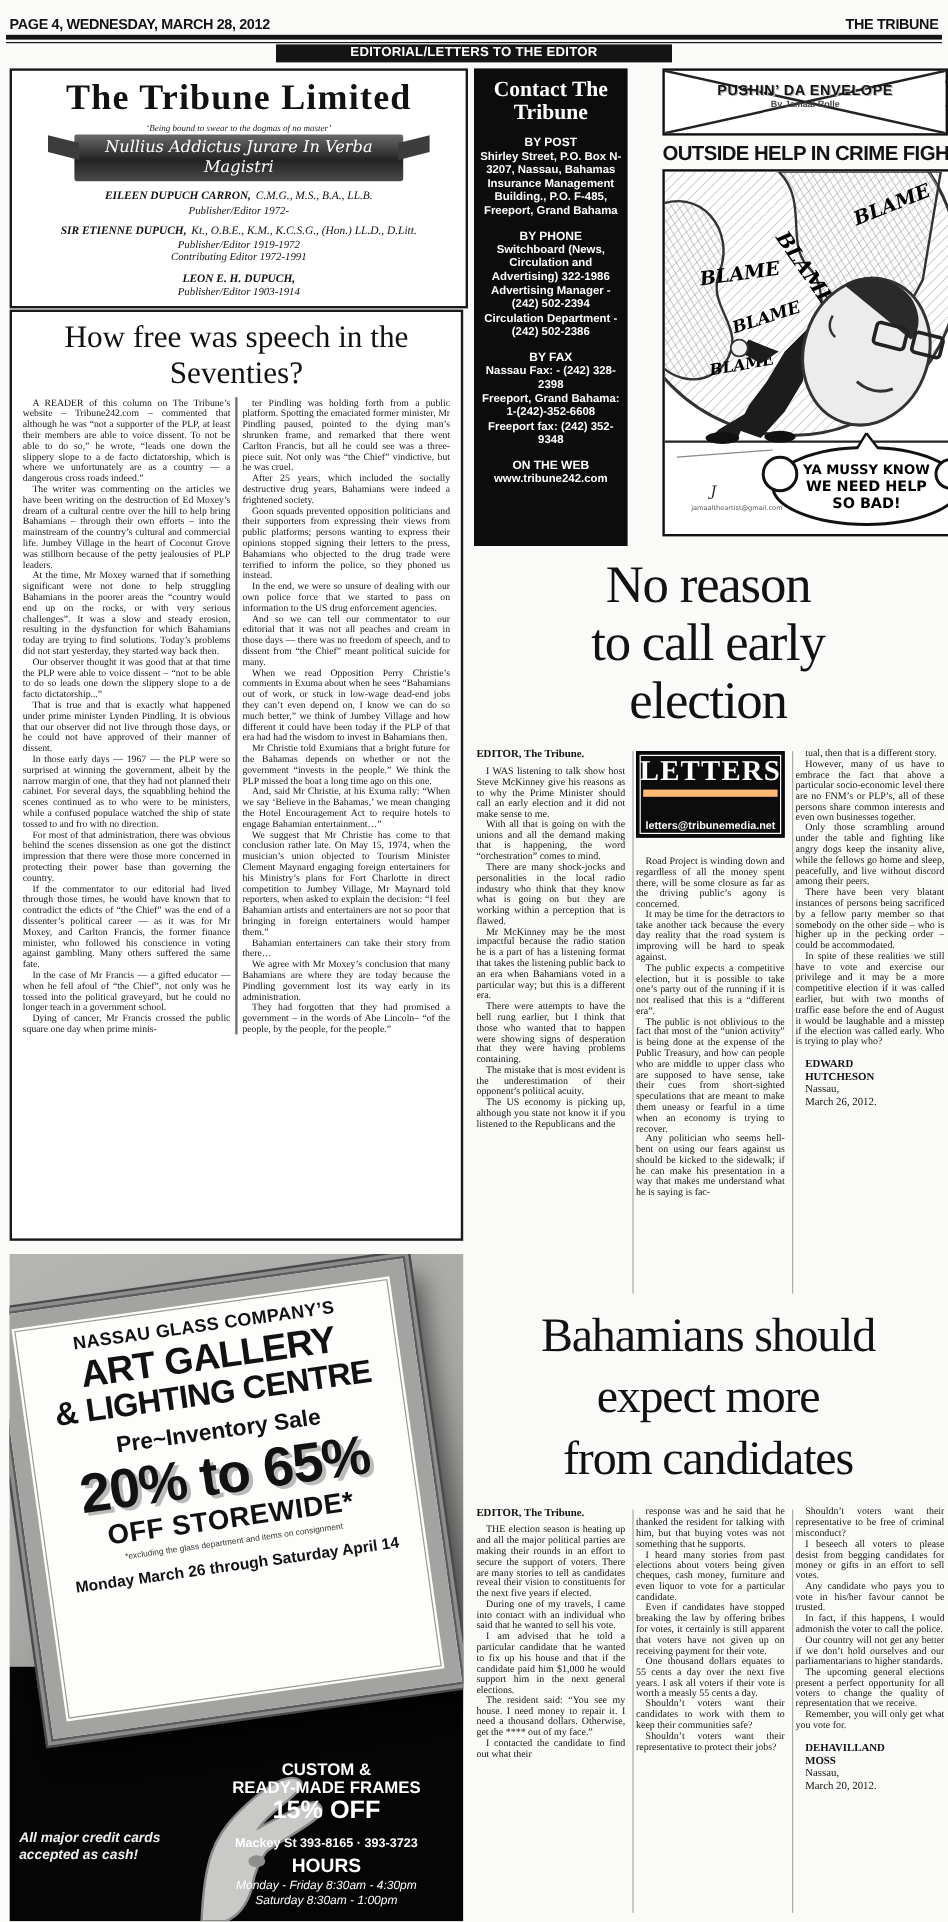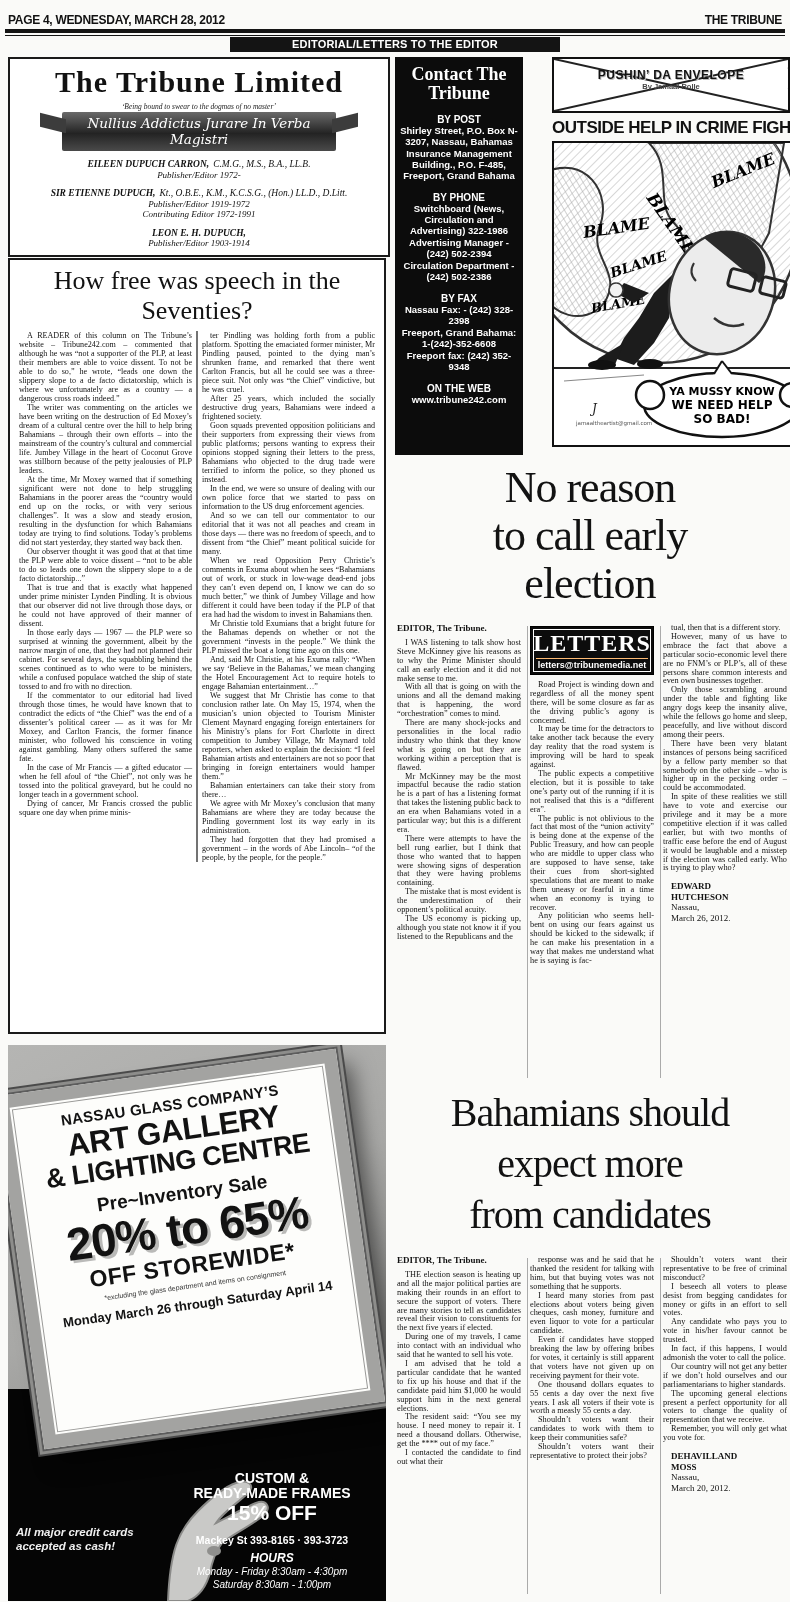--- a/index.html
+++ b/index.html
@@ -66,25 +66,25 @@
                font-size:40px;line-height:51px;font-weight:normal;letter-spacing:-1px;}
   
   .lcol{position:absolute;width:124px;text-align:justify;font-size:8.3px;line-height:8.9px;overflow:hidden;}
   .l1c{top:624px;height:456px;}
   .l2c{top:1256px;height:340px;}
   .colx1{left:397px;} .colx2{left:530px;} .colx3{left:663px;}
   .vrule{position:absolute;width:1px;background:#aaa;}
   .editor-line{font-weight:bold;font-size:9px;margin:0 0 6px;text-indent:0;}
   .sig{margin-top:8px;padding-left:8px;font-size:9px;line-height:10.5px;text-align:left;}
   .sig-name{font-weight:bold;}
-  .letters-logo{background:#0c0c0c;color:#fff;text-align:center;padding:3px 2px 4px;margin:2px 0 6px;
+  .letters-logo{background:#0c0c0c;color:#fff;text-align:center;padding:3px 2px 4px;margin:2px 0 16px;
                 border:1px solid #000;outline:1px solid #fff;outline-offset:-4px;}
   .letters-word{font-size:24px;font-weight:bold;letter-spacing:1px;line-height:26px;font-family:"Liberation Serif",serif;}
-  .letters-email{font-family:"Liberation Sans",sans-serif;font-weight:bold;font-size:9px;border-top:1px solid #fdba74;
-                 margin:2px 3px 0;padding-top:2px;}
+  .letters-email{font-family:"Liberation Sans",sans-serif;font-weight:bold;font-size:9px;border-top:6px solid #fdba74;
+                 margin:2px 3px 0;padding-top:20px;}
   
   .ad{position:absolute;left:8px;top:1045px;width:378px;height:556px;overflow:hidden;
       background:linear-gradient(150deg,#b5b5b3 0%,#a8a8a6 40%,#8f8f8d 62%);}
   .ad-black{position:absolute;left:0;right:0;bottom:0;height:212px;background:#050505;}
   .ad-frame{position:absolute;left:10px;top:26px;width:318px;height:330px;transform:rotate(-8deg);
             background:#fdfdfb;border:13px solid #a3a3a1;box-shadow:0 0 0 2px #5c5c5c,0 0 0 5px #8d8d8b,
             0 0 0 7px #4a4a4a,12px 16px 22px rgba(0,0,0,0.55);text-align:center;
             font-family:"Liberation Sans",sans-serif;}
   .ad-inner{position:absolute;inset:2px;border:1px solid #9a9a98;padding-top:8px;}
   .ad-brand{font-size:15px;font-weight:bold;letter-spacing:0.3px;}
@@ -94,21 +94,21 @@
   .ad-discount{font-size:46px;font-weight:bold;letter-spacing:-1px;line-height:48px;
                text-shadow:3px 3px 0 rgba(60,60,60,0.35);}
   .ad-storewide{font-size:23px;font-weight:bold;letter-spacing:0.5px;}
   .ad-exclusion{font-size:7px;color:#333;margin-top:3px;}
   .ad-dates{font-size:13px;font-weight:bold;margin-top:8px;}
   .ad-right{position:absolute;right:8px;bottom:10px;width:212px;text-align:center;color:#fff;
             font-family:"Liberation Sans",sans-serif;}
   .ad-fr1{font-size:14px;font-weight:bold;line-height:15px;}
   .ad-froff{font-size:21px;font-weight:bold;line-height:24px;}
   .ad-addr{font-size:10.5px;font-weight:bold;margin-top:9px;}
-  .ad-hours-label{font-size:12px;font-style:italic;font-weight:bold;margin-top:5px;}
+  .ad-hours-label{font-size:16px;font-weight:bold;margin-top:5px;}
   .ad-hours{font-size:10px;font-style:italic;line-height:13px;}
   .ad-credit{position:absolute;left:8px;bottom:48px;width:140px;color:#f0f0f0;font-style:italic;
              font-weight:bold;font-size:11.5px;line-height:14px;font-family:"Liberation Sans",sans-serif;text-align:left;}
   .hand{position:absolute;left:120px;bottom:0;}
 </style>
 </head>
 <body>
 
 <div class="page">
 
@@ -142,20 +142,21 @@
   <div class="editorial">
     <div class="ed-headline">How free was speech in the Seventies?</div>
     <div class="ed-cols">
       <div class="ed-col">
           <p class="para">A READER of this column on The Tribune’s website – Tribune242.com – commented that although he was “not a supporter of the PLP, at least their members are able to voice dissent. To not be able to do so,” he wrote, “leads one down the slippery slope to a de facto dictatorship, which is where we unfortunately are as a country — a dangerous cross roads indeed.”</p>
           <p class="para">The writer was commenting on the articles we have been writing on the destruction of Ed Moxey’s dream of a cultural centre over the hill to help bring Bahamians – through their own efforts – into the mainstream of the country’s cultural and commercial life. Jumbey Village in the heart of Coconut Grove was stillborn because of the petty jealousies of PLP leaders.</p>
           <p class="para">At the time, Mr Moxey warned that if something significant were not done to help struggling Bahamians in the poorer areas the “country would end up on the rocks, or with very serious challenges”. It was a slow and steady erosion, resulting in the dysfunction for which Bahamians today are trying to find solutions. Today’s problems did not start yesterday, they started way back then.</p>
           <p class="para">Our observer thought it was good that at that time the PLP were able to voice dissent – “not to be able to do so leads one down the slippery slope to a de facto dictatorship...”</p>
           <p class="para">That is true and that is exactly what happened under prime minister Lynden Pindling. It is obvious that our observer did not live through those days, or he could not have approved of their manner of dissent.</p>
           <p class="para">In those early days — 1967 — the PLP were so surprised at winning the government, albeit by the narrow margin of one, that they had not planned their cabinet. For several days, the squabbling behind the scenes continued as to who were to be ministers, while a confused populace watched the ship of state tossed to and fro with no direction.</p>
+          <p class="para">For most of that administration, there was obvious behind the scenes dissension as one got the distinct impression that there were those more concerned in protecting their power base than governing the country.</p>
           <p class="para">If the commentator to our editorial had lived through those times, he would have known that to contradict the edicts of “the Chief” was the end of a dissenter’s political career — as it was for Mr Moxey, and Carlton Francis, the former finance minister, who followed his conscience in voting against gambling. Many others suffered the same fate.</p>
           <p class="para">In the case of Mr Francis — a gifted educator — when he fell afoul of “the Chief”, not only was he tossed into the political graveyard, but he could no longer teach in a government school.</p>
           <p class="para">Dying of cancer, Mr Francis crossed the public square one day when prime minis-</p>
         </div>
       <div class="ed-col">
           <p class="para">ter Pindling was holding forth from a public platform. Spotting the emaciated former minister, Mr Pindling paused, pointed to the dying man’s shrunken frame, and remarked that there went Carlton Francis, but all he could see was a three-piece suit. Not only was “the Chief” vindictive, but he was cruel.</p>
           <p class="para">After 25 years, which included the socially destructive drug years, Bahamians were indeed a frightened society.</p>
           <p class="para">Goon squads prevented opposition politicians and their supporters from expressing their views from public platforms; persons wanting to express their opinions stopped signing their letters to the press, Bahamians who objected to the drug trade were terrified to inform the police, so they phoned us instead.</p>
           <p class="para">In the end, we were so unsure of dealing with our own police force that we started to pass on information to the US drug enforcement agencies.</p>
           <p class="para">And so we can tell our commentator to our editorial that it was not all peaches and cream in those days — there was no freedom of speech, and to dissent from “the Chief” meant political suicide for many.</p>

